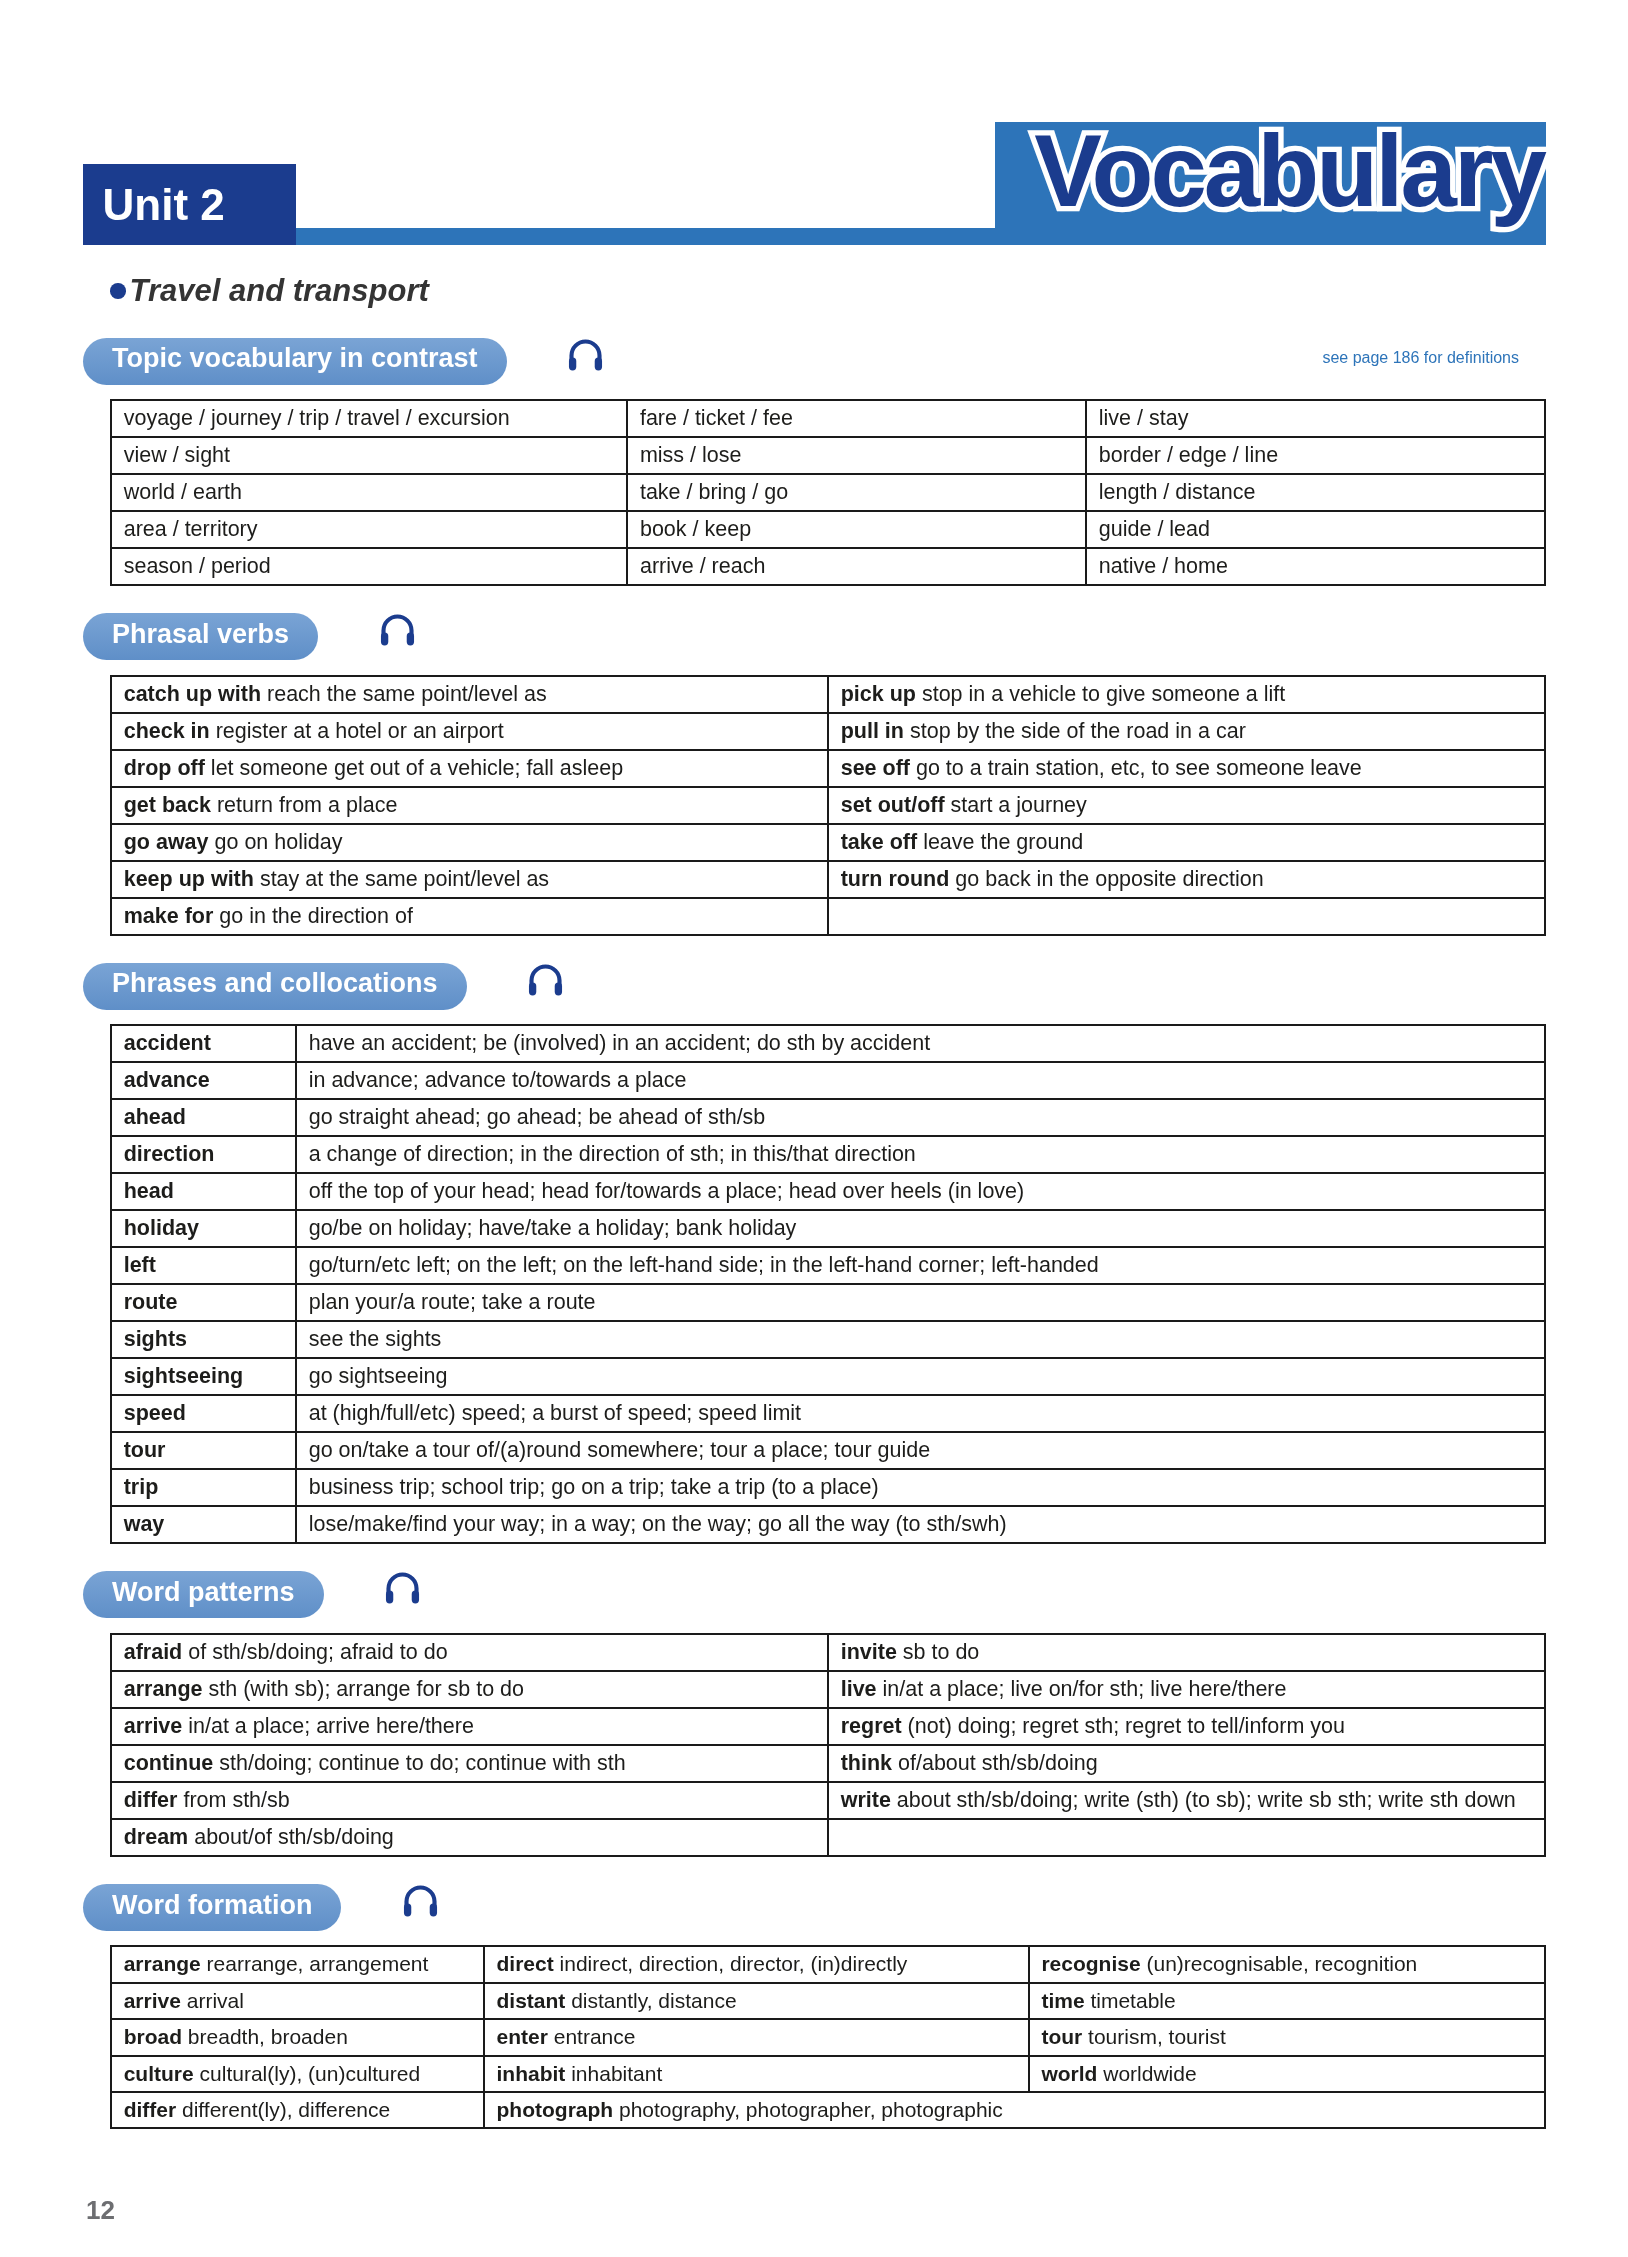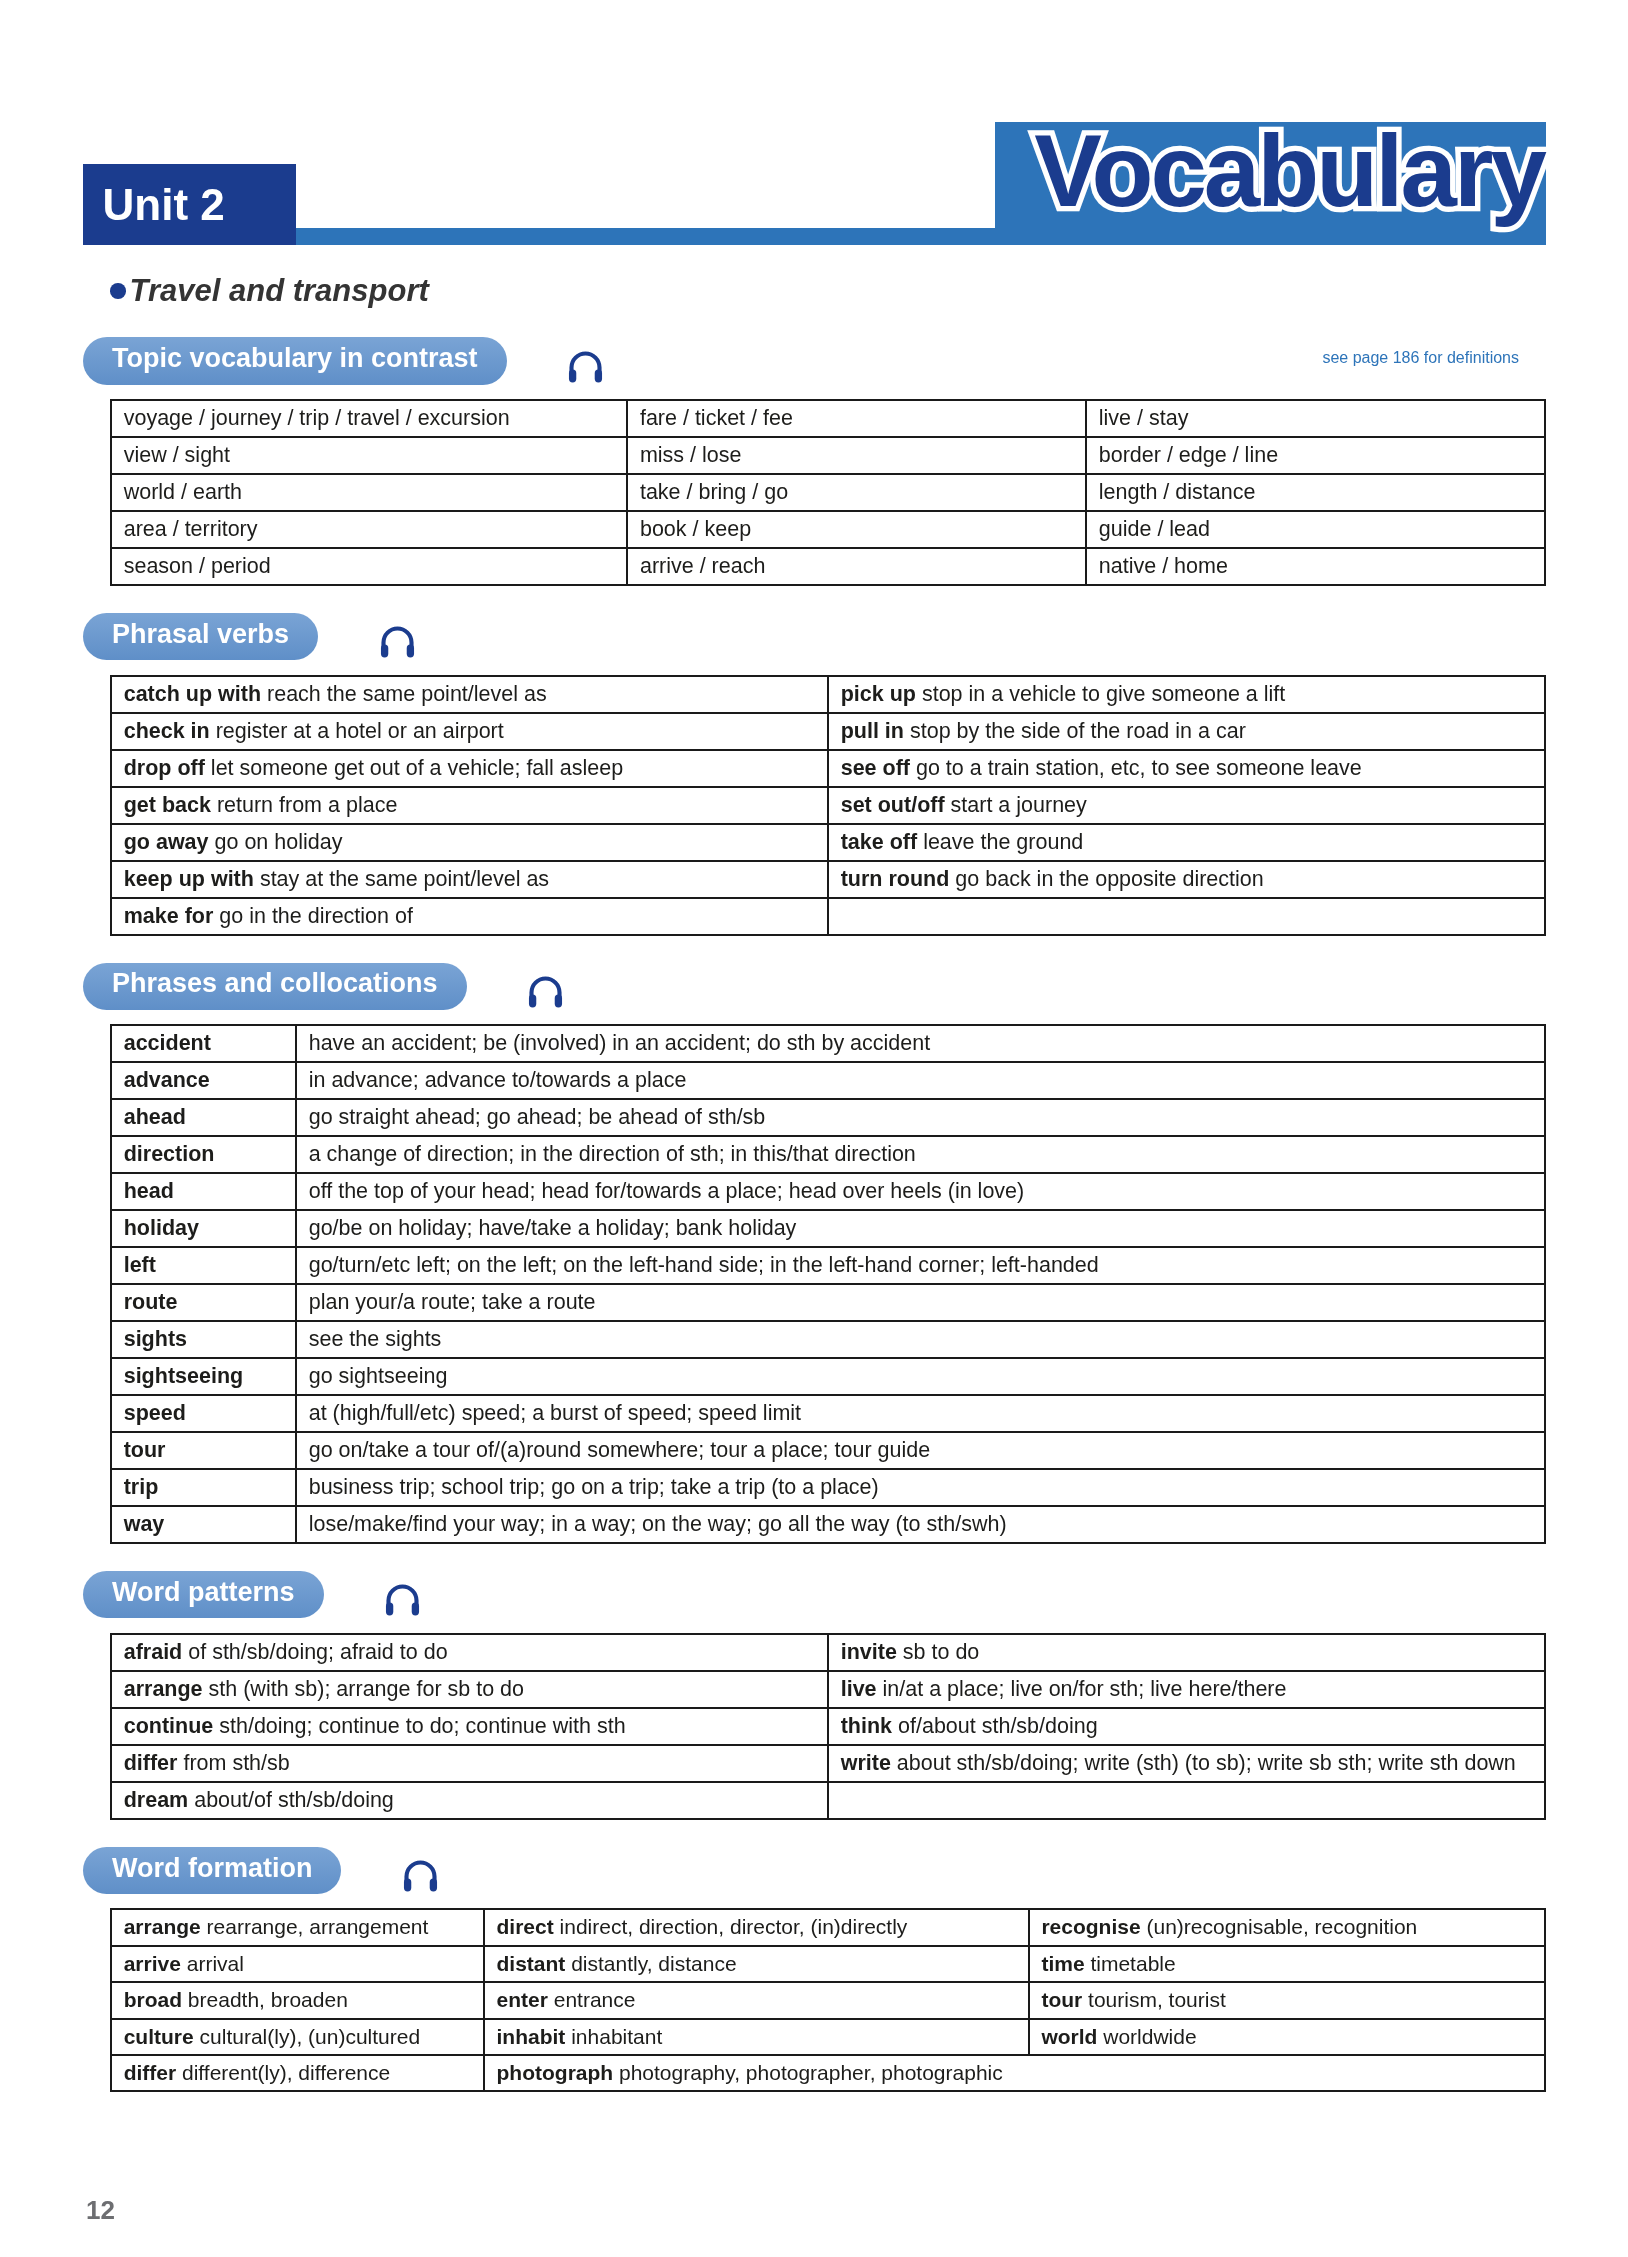--- a/index.html
+++ b/index.html
@@ -23,21 +23,21 @@
   .vocab-svg text {
     fill: var(--navy); stroke: #ffffff; stroke-width: 11px; paint-order: stroke;
     font-family: "Liberation Sans", sans-serif; font-weight: bold;
     font-size: 104px; letter-spacing: -3px;
   }
   
   .section-title { display: flex; align-items: center; gap: 4px; margin: 21.5px 0 0 27px; height: 39px; }
   .bullet { width: 15.6px; height: 15.6px; border-radius: 50%; background: var(--navy); flex: 0 0 auto; }
   .section-title h1 { font-size: 31px; font-style: italic; font-weight: bold; color: #343434; }
   
-  .pill-row { display: flex; align-items: flex-end; margin-top: 27px; position: relative; height: 47px; gap: 44px; }
+  .pill-row { display: flex; align-items: flex-start; margin-top: 27px; position: relative; height: 47px; gap: 44px; }
   .pill {
     background: linear-gradient(180deg, #7aa4d5, var(--pill));
     border-radius: 27px; padding: 6.8px 29px 10.7px; color: #fff;
     font-weight: bold; font-size: 27px; line-height: 1.1; white-space: nowrap;
   }
   .hp { color: var(--navy); margin-left: 15.6px; display: flex; align-items: center; }
   .note { position: absolute; right: 27px; top: 11.7px; color: var(--accent); font-size: 16px; }
   
   table { border-collapse: collapse; table-layout: fixed; margin: 14.6px 0 0 27px; width: calc(100% - 27px); }
   td { border: 2px solid #1a1a1a; padding: 3.9px 11.7px 4.9px; font-size: 21.5px; line-height: 1.22; vertical-align: top; }
@@ -269,20 +269,24 @@
     <tbody>
           <tr>
             <td><span class="term">afraid</span> of sth/sb/doing; afraid to do</td>
             <td><span class="term">invite</span> sb to do</td>
           </tr>
           <tr>
             <td><span class="term">arrange</span> sth (with sb); arrange for sb to do</td>
             <td><span class="term">live</span> in/at a place; live on/for sth; live here/there</td>
           </tr>
           <tr>
+            <td><span class="term">arrive</span> in/at a place; arrive here/there</td>
+            <td><span class="term">regret</span> (not) doing; regret sth; regret to tell/inform you</td>
+          </tr>
+          <tr>
             <td><span class="term">continue</span> sth/doing; continue to do; continue with sth</td>
             <td><span class="term">think</span> of/about sth/sb/doing</td>
           </tr>
           <tr>
             <td><span class="term">differ</span> from sth/sb</td>
             <td><span class="term">write</span> about sth/sb/doing; write (sth) (to sb); write sb sth; write sth down</td>
           </tr>
           <tr>
             <td><span class="term">dream</span> about/of sth/sb/doing</td>
             <td></td>

